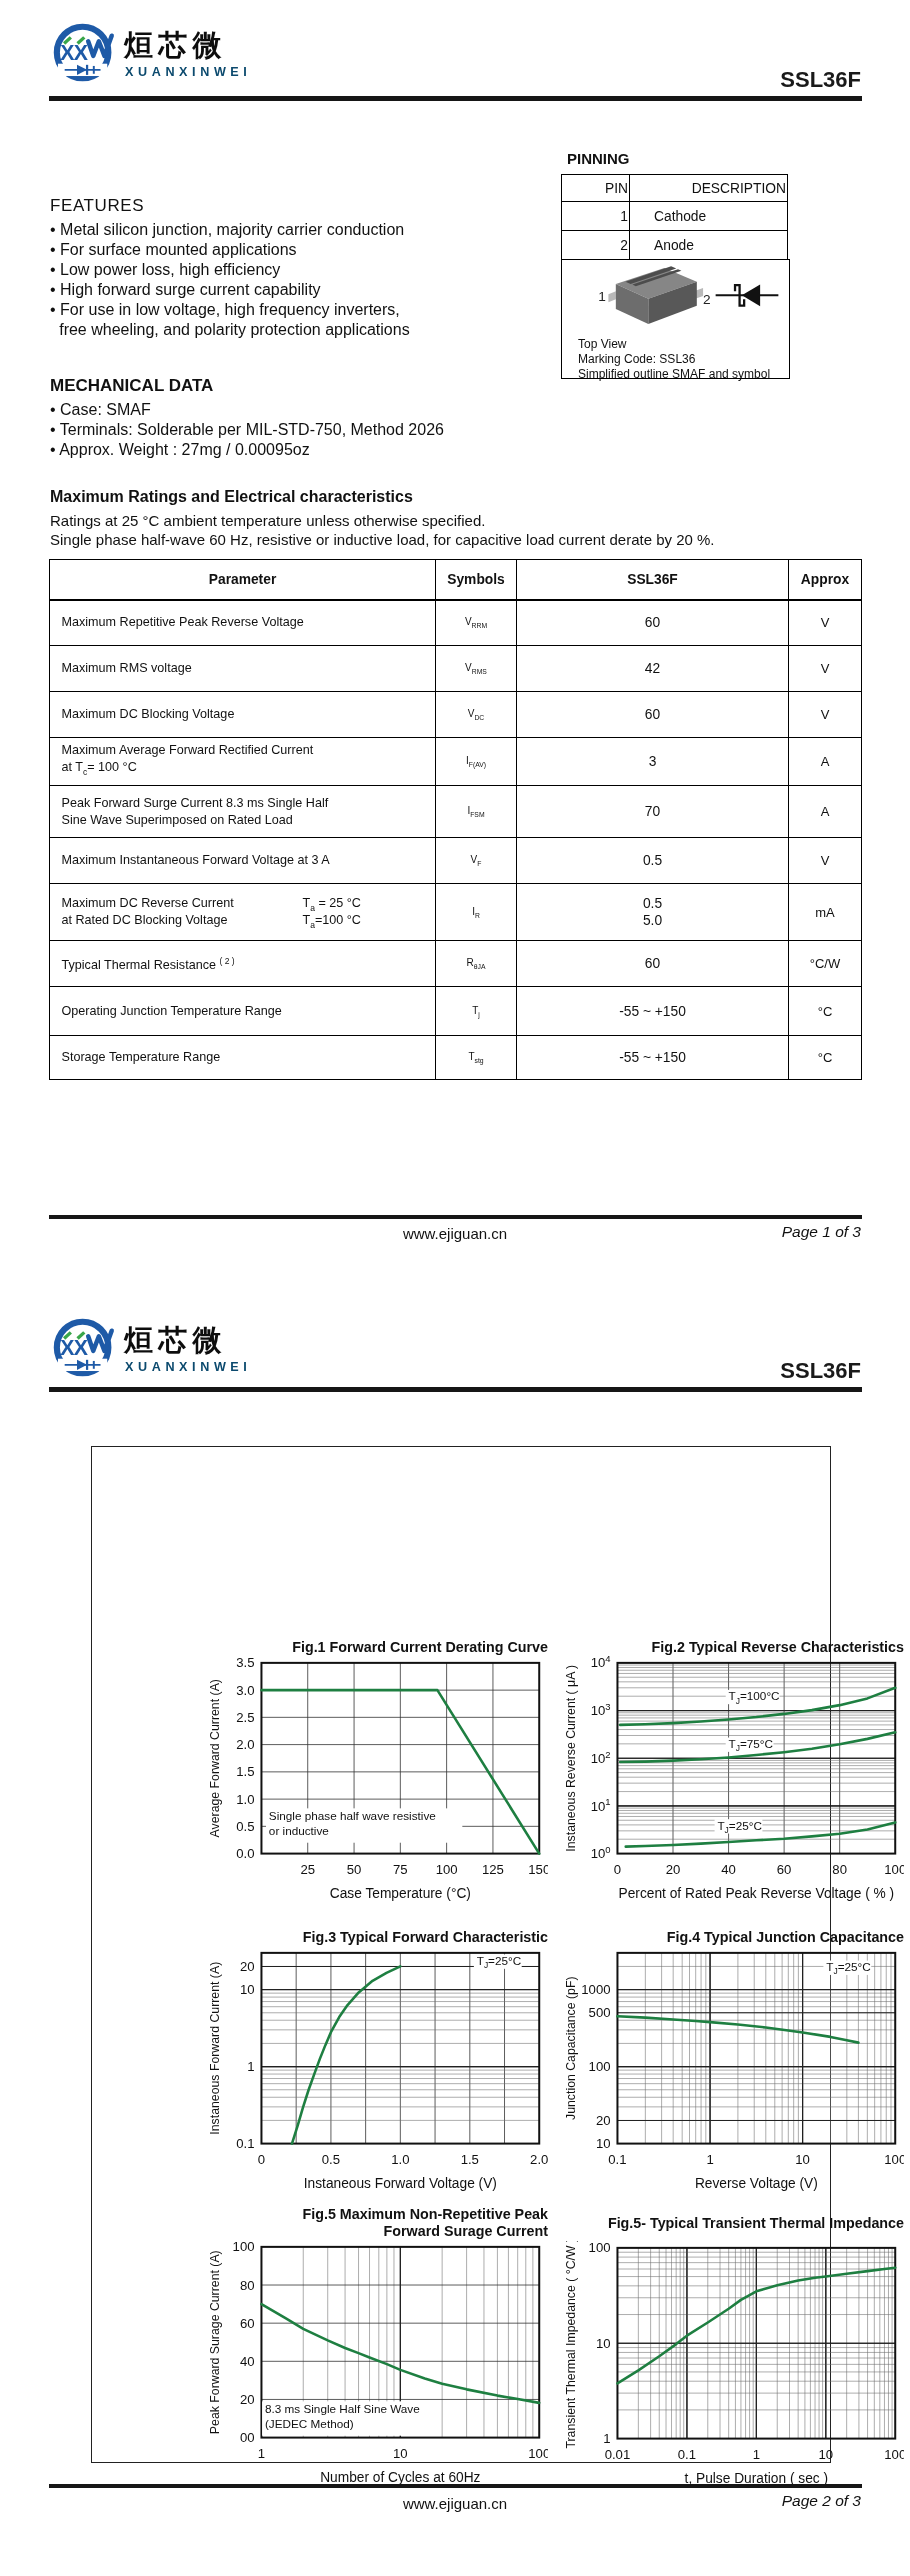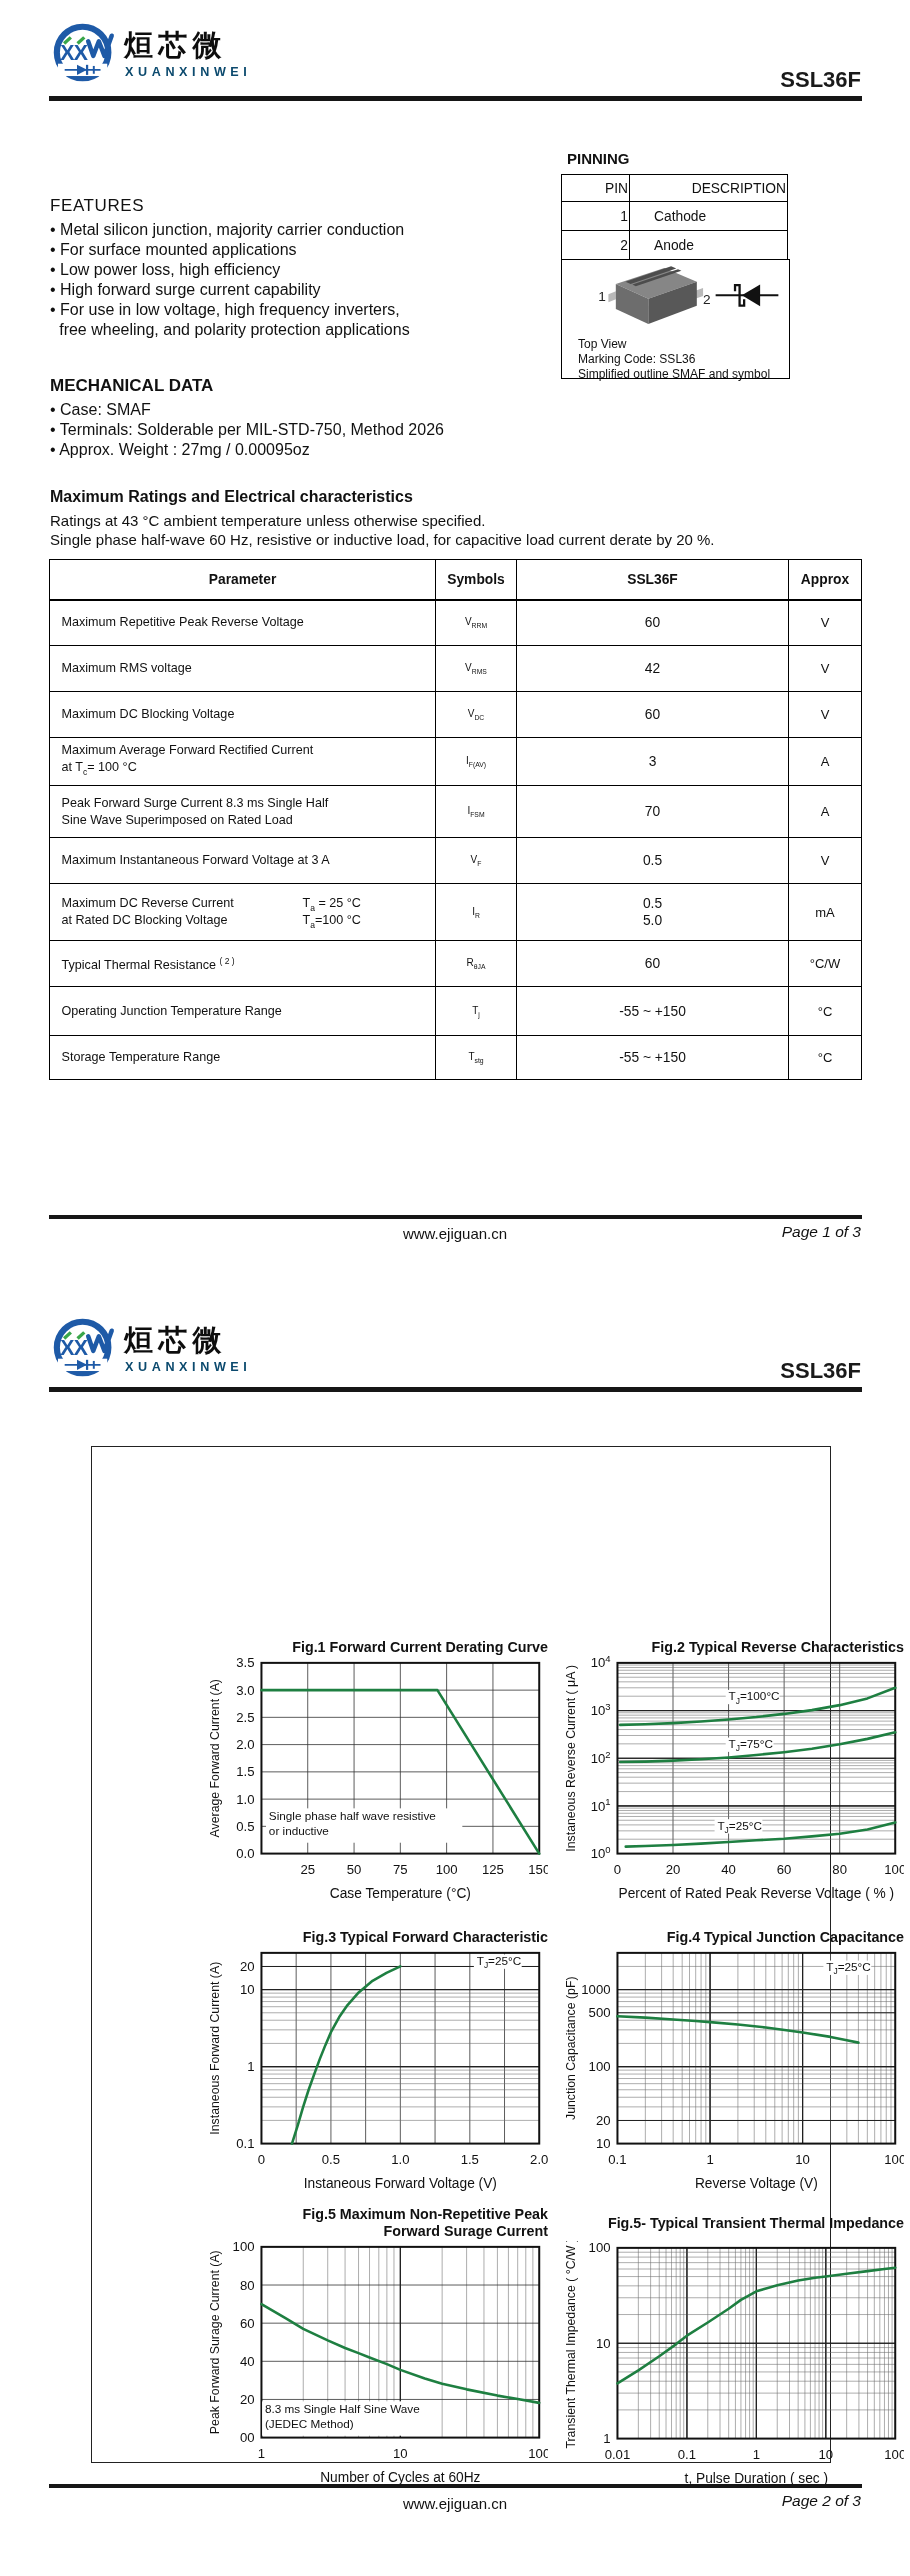--- a/index.html
+++ b/index.html
@@ -159,21 +159,21 @@
     </svg>
     <div class="pkgtxt">
       <div>Top View</div>
       <div>Marking Code: SSL36</div>
       <div>Simplified outline SMAF and symbol</div>
     </div>
   </div>
 
   <div class="rhead abs" style="left:50px;top:488px">Maximum Ratings and Electrical characteristics</div>
   <div class="rnotes abs" style="left:50px;top:511px">
-    <div>Ratings at 43 °C ambient temperature unless otherwise specified.</div>
+    <div>Ratings at 25 °C ambient temperature unless otherwise specified.</div>
     <div>Single phase half-wave 60 Hz, resistive or inductive load, for capacitive load current derate by 20 %.</div>
   </div>
 
   <table class="rtable" id="ratings-table">
     <colgroup>
         <col style="width:386px">
         <col style="width:81px">
         <col style="width:272px">
         <col style="width:73px">
       </colgroup>

